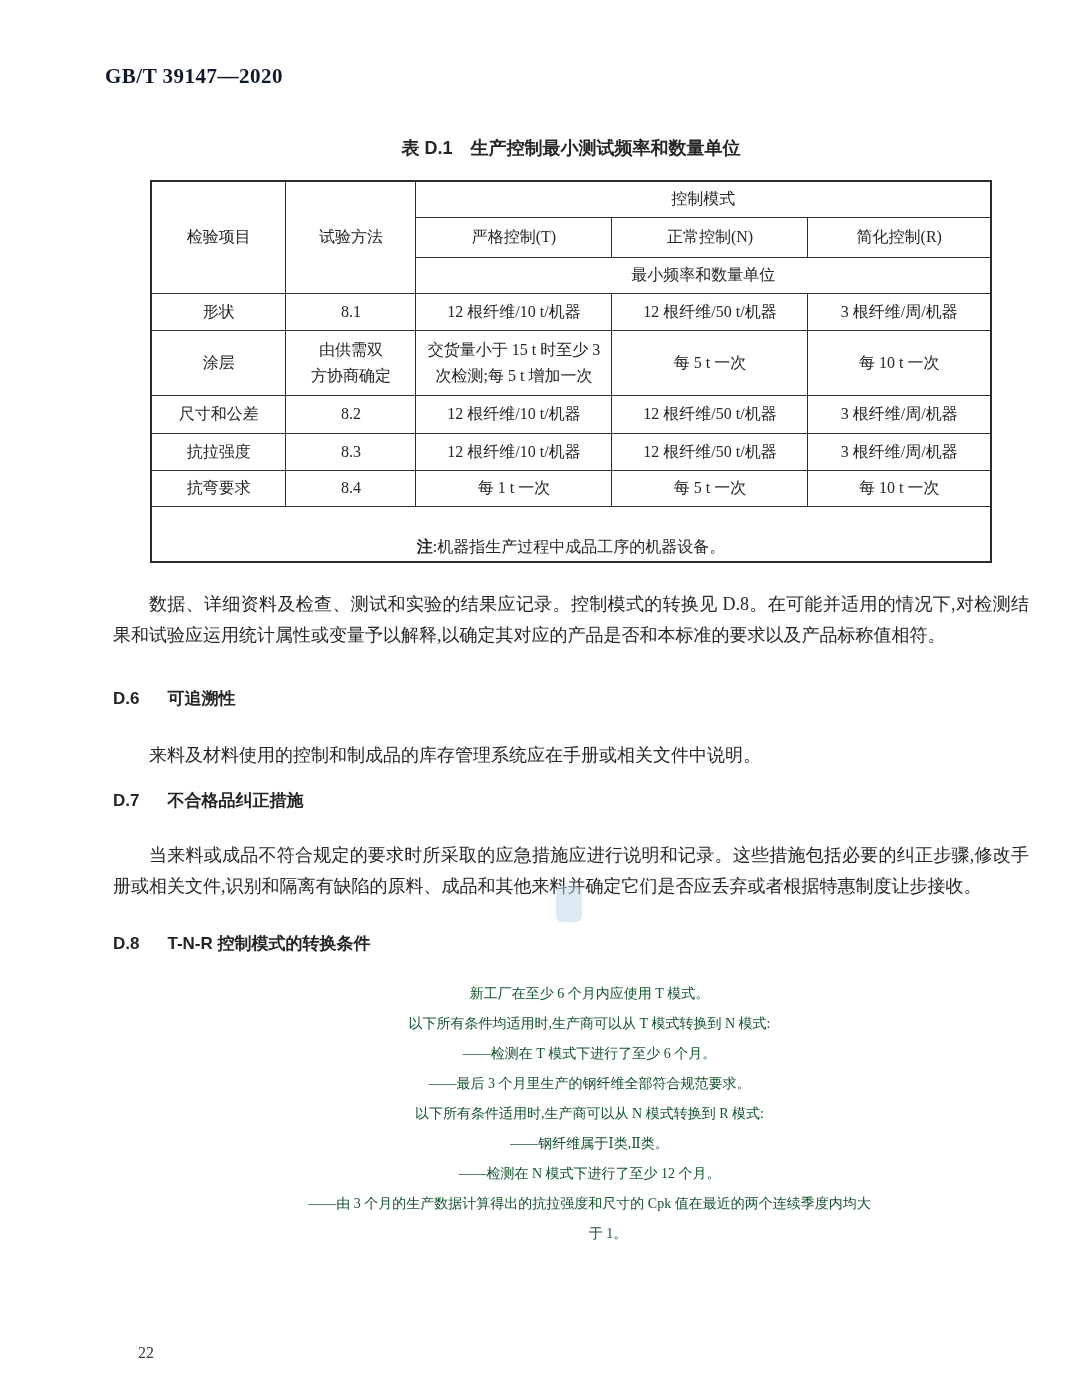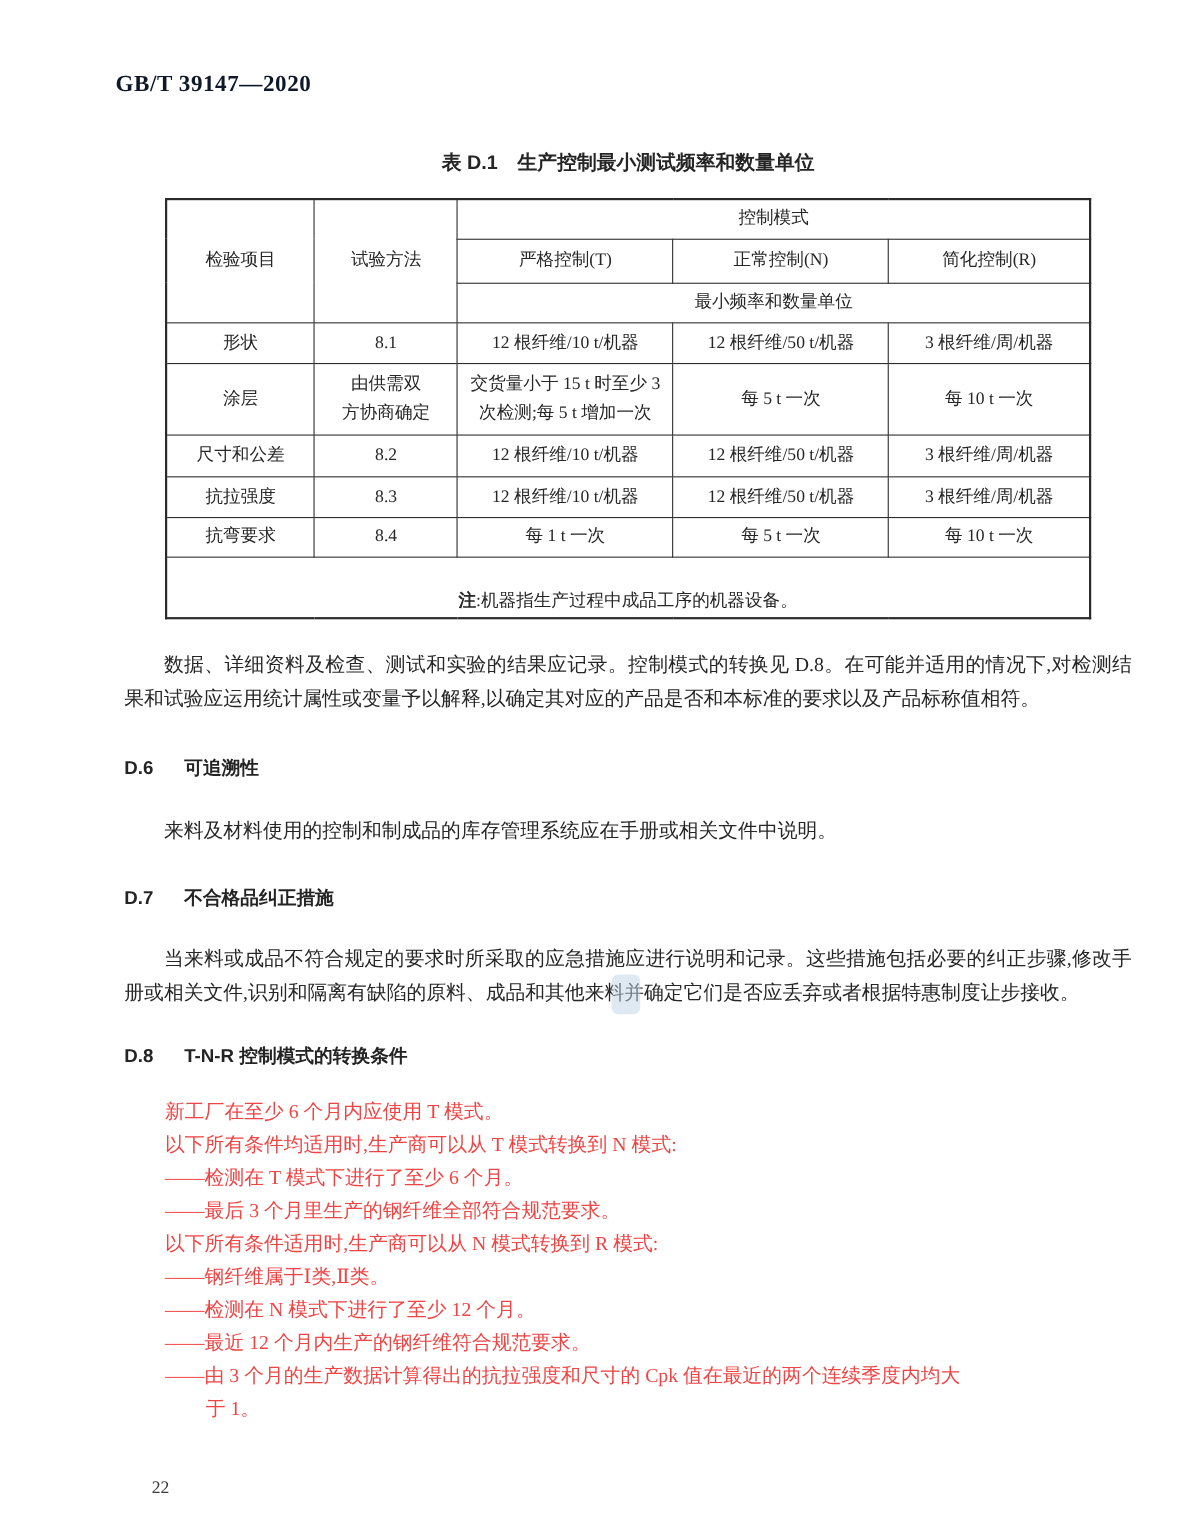--- a/index.html
+++ b/index.html
@@ -91,30 +91,30 @@
   .sec-heading{
     font-family:"Liberation Sans","DejaVu Sans",sans-serif;
     font-weight:bold;
     font-size:17px;
     color:#242424;
     margin-top:0;
   }
   .sec-heading .sec-num{margin-right:28px;}
   .h-d6{margin-top:36px;}
   .b-d6{margin-top:30px;}
-  .h-d7{margin-top:34px;}
+  .h-d7{margin-top:18px;}
   .b-d7{margin-top:28px;}
   .h-d8{margin-top:30px;}
   .d8-list{margin-top:24px;}
   .d8-line{
-    font-size:18px;
+    font-size:14px;
     line-height:30px;
-    color:#ef4444;
+    color:#14532d;
     white-space:pre-line;
-    text-align:left;
+    text-align:center;
   }
   .d8-line.plain{text-indent:37px;}
   .d8-line.dash{padding-left:74px;text-indent:-37px;}
   
   .page-num{
     position:absolute;
     left:138px;top:1344px;
     font-size:16px;
     color:#3a3a3a;
   }
@@ -226,21 +226,20 @@
     </div>
 
     <div class="d8-list">
       <div class="d8-line plain">新工厂在至少 6 个月内应使用 T 模式。</div>
       <div class="d8-line plain">以下所有条件均适用时,生产商可以从 T 模式转换到 N 模式:</div>
       <div class="d8-line dash">——检测在 T 模式下进行了至少 6 个月。</div>
       <div class="d8-line dash">——最后 3 个月里生产的钢纤维全部符合规范要求。</div>
       <div class="d8-line plain">以下所有条件适用时,生产商可以从 N 模式转换到 R 模式:</div>
       <div class="d8-line dash">——钢纤维属于Ⅰ类,Ⅱ类。</div>
       <div class="d8-line dash">——检测在 N 模式下进行了至少 12 个月。</div>
-      <div class="d8-line dash">——最近 12 个月内生产的钢纤维符合规范要求。</div>
       <div class="d8-line dash">——由 3 个月的生产数据计算得出的抗拉强度和尺寸的 Cpk 值在最近的两个连续季度内均大
 于 1。</div>
     </div>
 
   </div>
 
   <div class="watermark"></div>
 
   <div class="page-num">22</div>
 

